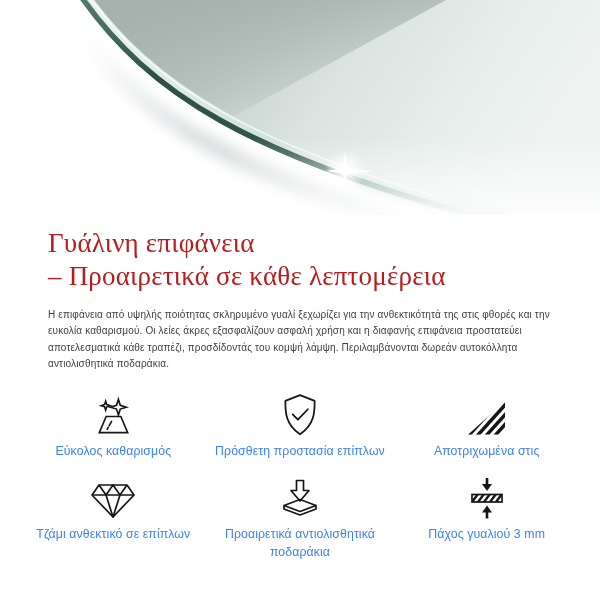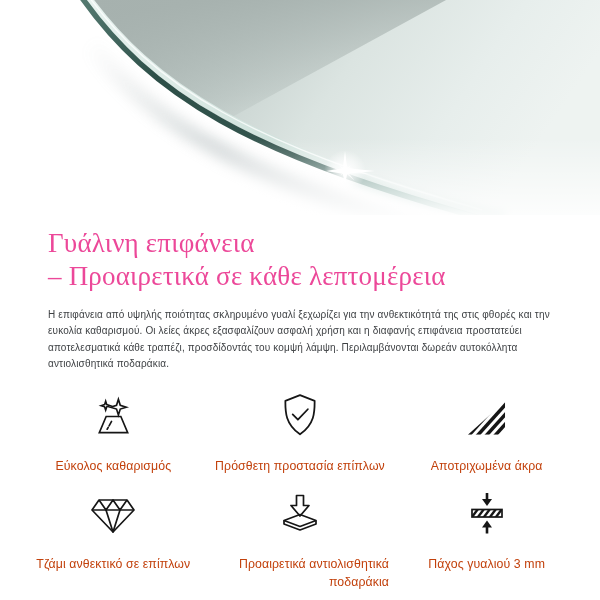--- a/index.html
+++ b/index.html
@@ -7,39 +7,39 @@
     width:600px;height:600px;overflow:hidden;background:#fff;
     font-family:"Liberation Sans",sans-serif;position:relative;
   }
   
   .hero{height:215px;position:relative;overflow:hidden}
   .hero svg{display:block}
   
   .content{padding:12px 48px 0 48px}
   .heading{
     font-family:"Liberation Serif","DejaVu Serif",serif;
-    font-weight:400;font-size:27px;line-height:1.24;color:#ec4899;
+    font-weight:400;font-size:27px;line-height:1.24;color:#b91c1c;
     margin:0;letter-spacing:.2px;
   }
   .heading span{display:block}
   .body-text{
     margin:13px 0 0 0;max-width:514px;
     font-size:10px;line-height:1.64;font-weight:300;
     color:#3e4144;letter-spacing:.15px;
   }
   
   .features{
     display:grid;grid-template-columns:1fr 1fr 1fr;
     margin-top:18px;padding:0 20px;row-gap:14px;
   }
   .feature{display:flex;flex-direction:column;align-items:center;text-align:center}
   .feature .icon{height:47px;display:flex;align-items:flex-end;justify-content:center}
   .feature .label{
-    margin-top:20px;font-size:12.3px;line-height:1.45;color:#c2410c;
-    max-width:178px;letter-spacing:.1px;text-align:right;
+    margin-top:5px;font-size:12.3px;line-height:1.45;color:#3b82f6;
+    max-width:178px;letter-spacing:.1px;
   }
   .icn{stroke:#161616;fill:none;stroke-width:1.7;stroke-miterlimit:4}
 </style>
 </head>
 <body>
 
 <div class="page">
 
   <div class="hero">
     <svg width="600" height="230" viewBox="0 0 600 230" aria-hidden="true">
@@ -159,21 +159,21 @@
             </defs>
           <g clip-path="url(#triClip)" stroke="#161616" stroke-width="3.6">
             <line x1="-6" y1="42" x2="30" y2="2"></line>
             <line x1="3" y1="42" x2="39" y2="2"></line>
             <line x1="12" y1="42" x2="48" y2="2"></line>
             <line x1="21" y1="42" x2="57" y2="2"></line>
             <line x1="30" y1="42" x2="66" y2="2"></line>
           </g>
         </svg>
       </span>
-      <span class="label">Αποτριχωμένα άκρα</span>
+      <span class="label">Αποτριχωμένα στις</span>
     </div>
 
     <div class="feature">
       <span class="icon">
         <svg width="48" height="42" viewBox="0 0 48 42">
           <g class="icn" stroke-linejoin="round">
             <path d="M10,6 L38,6 L45,16 L24,38 L3,16 Z"></path>
             <path d="M3,16 L45,16"></path>
             <path d="M10,6 L17,16 L24,6 L31,16 L38,6"></path>
             <path d="M17,16 L24,38 L31,16"></path>

